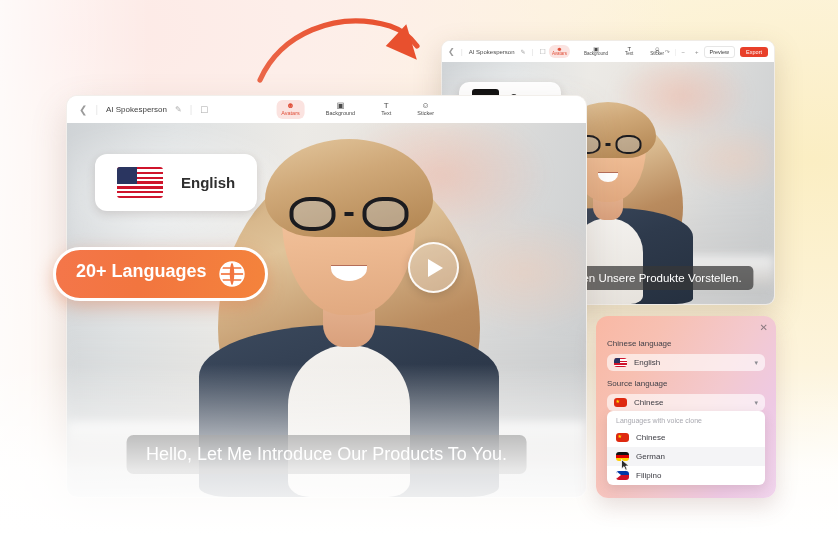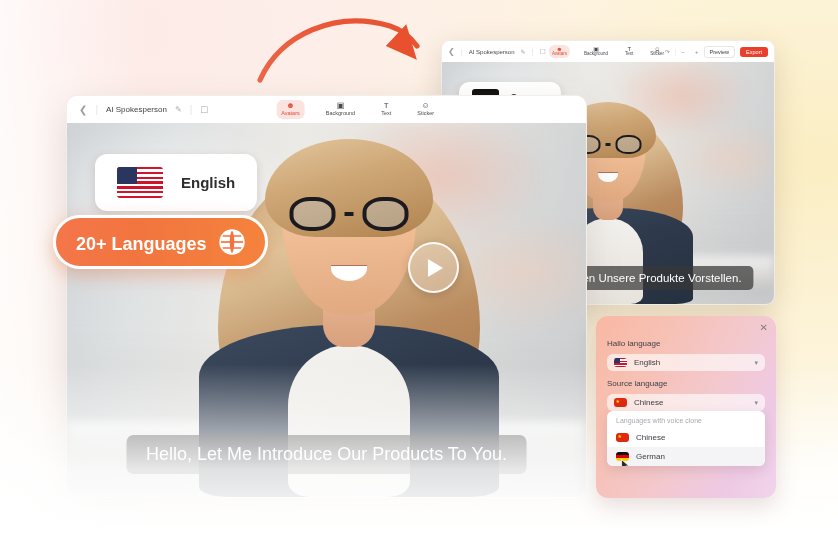--- a/index.html
+++ b/index.html
@@ -94,24 +94,25 @@
     background: rgba(56,56,56,.72); color: #fff; border-radius: 5px;
     white-space: nowrap; display: flex; align-items: center; justify-content: center; }
 
   
   .lang-chip { position: absolute; background: #fff; border-radius: 10px;
     display: flex; align-items: center; box-shadow: 0 3px 10px rgba(60,40,30,.16); }
   .flag { border-radius: 3px; overflow: hidden; flex: none; position: relative; }
 
   
   .badge {
-    position: absolute; display: flex; align-items: flex-end; gap: 12px;
+    position: absolute; display: flex; align-items: flex-start; gap: 12px;
     background: linear-gradient(95deg, #f4764a 0%, #f2753f 40%, #f4833c 100%);
     border: 3px solid #fff; border-radius: 999px; color: #fff;
     box-shadow: 0 6px 18px rgba(225,110,60,.38);
+    margin-top: 32px;
   }
   .badge .btxt { font-weight: bold; white-space: nowrap; }
 
   
   .playbtn { position: absolute; border-radius: 50%;
     background: rgba(255,255,255,.28); border: 2px solid rgba(255,255,255,.92);
     display: flex; align-items: center; justify-content: center;
     box-shadow: 0 2px 10px rgba(0,0,0,.15); }
   .tri { width: 0; height: 0; border-style: solid; }
 
@@ -302,21 +303,21 @@
 
 <div class="playbtn" style="left:408px; top:242px; width:51px; height:51px;">
   <div class="tri" style="border-width:9px 0 9px 15px; border-color:transparent transparent transparent #ffffff; margin-left:4px;"></div>
 </div>
 
 <div class="bg-fade-bottom"></div>
 
 <div class="langpanel">
   <span class="lp-close" style="font-size:10px;">✕</span>
 
-  <div class="lp-label" style="position:absolute;left:11px;top:23px;font-size:8px;">Hallo language</div>
+  <div class="lp-label" style="position:absolute;left:11px;top:23px;font-size:8px;">Chinese language</div>
 
   <div class="lp-select" style="position:absolute;left:11px;top:38px;width:158px;height:17px;padding:0 7px;gap:7px;">
     <span class="flag" style="width:13px;height:9px;background:repeating-linear-gradient(to bottom,#cf142b 0 .8px,#fff .8px 1.6px);">
       <span style="position:absolute;left:0;top:0;width:6px;height:5px;background:#2a3560;"></span>
     </span>
     <span class="sv" style="font-size:8px;">English</span>
     <span style="font-size:7px;color:#8c8c93;">▾</span>
   </div>
 
   <div class="lp-label" style="position:absolute;left:11px;top:63px;font-size:8px;">Source language</div>
@@ -342,14 +343,20 @@
     <div class="lp-opt hover" style="padding:5px 9px;gap:7px;position:relative;">
       <span class="flag" style="width:13px;height:9px;background:linear-gradient(to bottom,#111 0 33%,#dd0000 33% 66%,#ffce00 66% 100%);"></span>
       <span style="font-size:8px;">German</span>
       <span style="position:absolute;left:14px;top:10px;">
         <svg width="9" height="12" viewBox="0 0 9 12">
           <path d="M0.5,0.5 L0.5,10 L3,7.6 L4.6,11.2 L6.2,10.5 L4.7,7 L8,7 Z" fill="#2b2b2b" stroke="#fff" stroke-width="0.8"></path>
         </svg>
       </span>
     </div>
 
+    <div class="lp-opt" style="padding:5px 9px;gap:7px;">
+      <span class="flag" style="width:13px;height:9px;background:linear-gradient(to bottom,#0038a8 0 50%,#ce1126 50% 100%);">
+        <span style="position:absolute;left:0;top:0;width:0;height:0;border-style:solid;border-width:4.5px 0 4.5px 5.5px;border-color:transparent transparent transparent #fff;"></span>
+      </span>
+      <span style="font-size:8px;">Filipino</span>
+    </div>
   </div>
 </div>
 
 </body></html>

